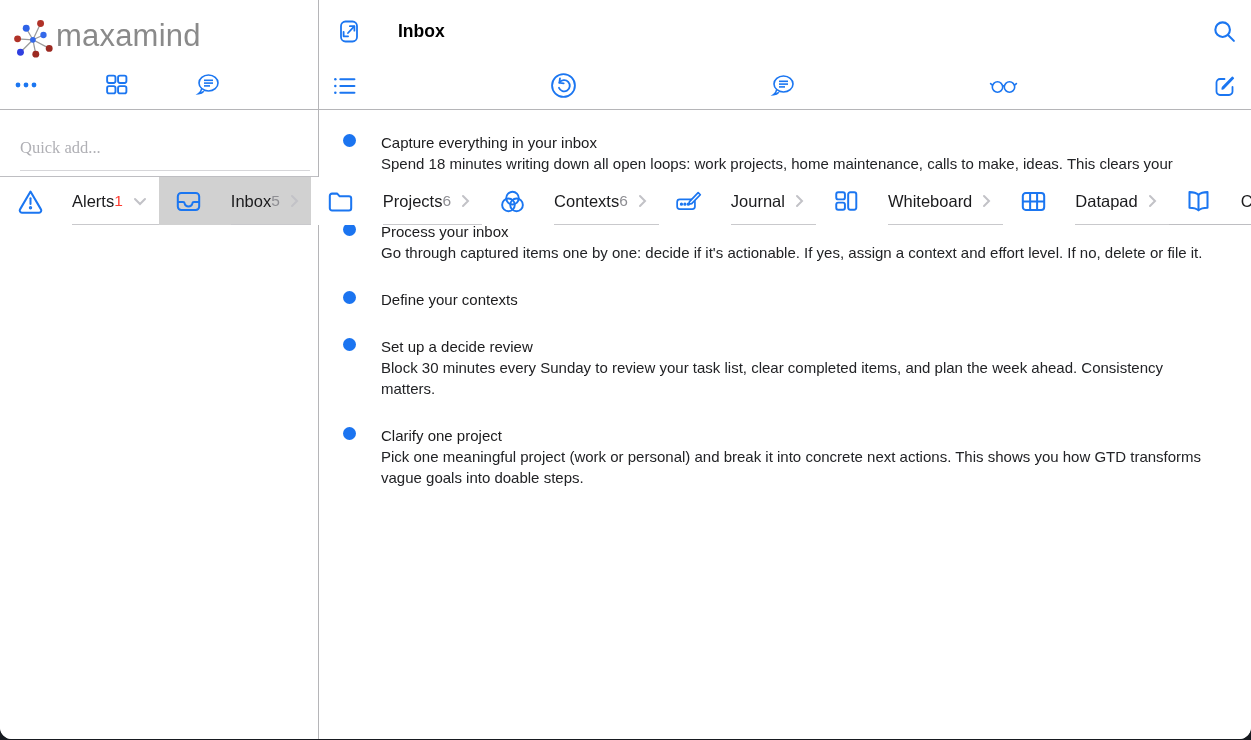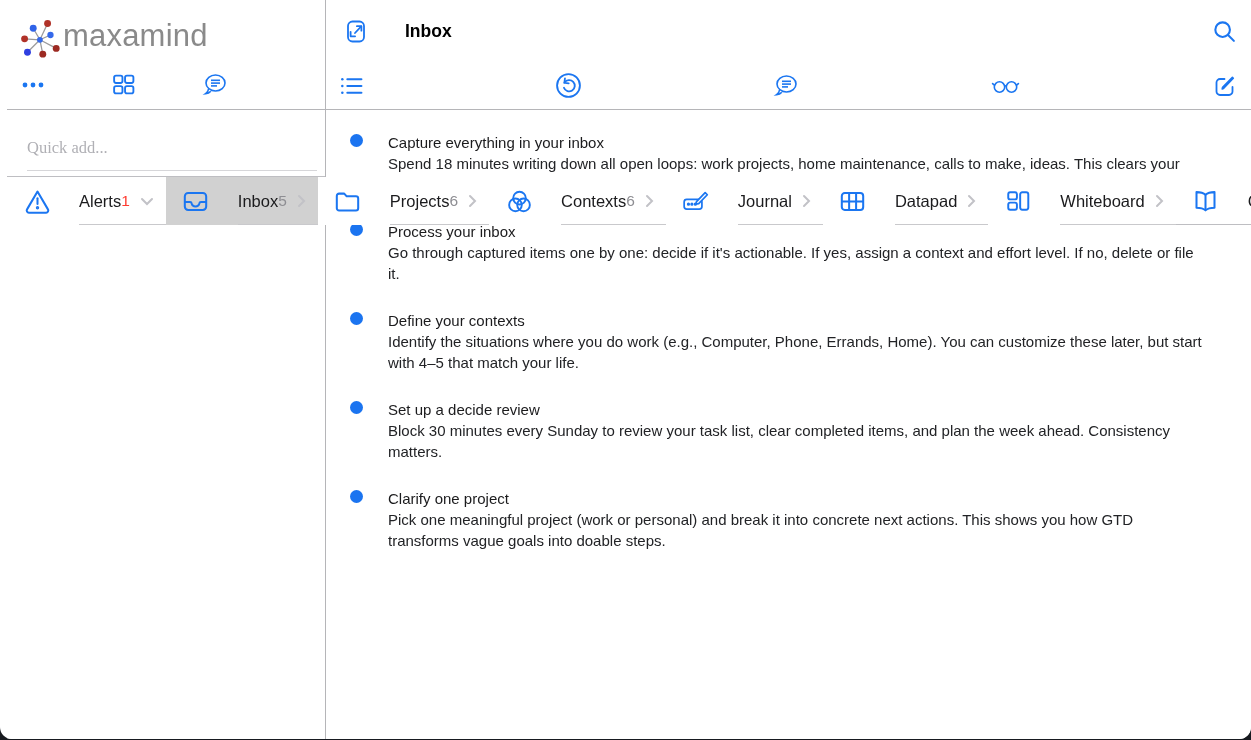--- a/index.html
+++ b/index.html
@@ -18,21 +18,20 @@
   body{
     background:#171a20;
     font-family:"Liberation Sans", sans-serif;
     overflow:hidden;
   }
   .app{
     width:1251px;height:739px;background:#fff;
     border-radius:0 0 12px 12px;
     overflow:hidden;
     display:flex;
-    padding-left:7px;
   }
   
   .sidebar{
     width:319px;min-width:319px;height:100%;
     border-right:1px solid var(--sep-strong);
     display:flex;flex-direction:column;
     background:#fff;
   }
   .logo-row{
     height:60px;display:flex;align-items:center;
@@ -268,45 +267,45 @@
         <span class="row-count"></span>
         <span class="row-chevron">
           <svg width="9" height="14" viewBox="0 0 9 14" fill="none" stroke="#c2c2c7" stroke-width="2" stroke-linecap="round">
             <polyline points="2,2 7,7 2,12"></polyline>
           </svg>
         </span>
       </div>
 
       <div class="side-row">
         <span class="row-icon">
+          <svg width="26" height="24" viewBox="0 0 24 22" fill="none" stroke="#1B76F1" stroke-width="1.8" stroke-linejoin="round">
+            <rect x="3" y="3" width="8" height="6.5" rx="1.8"></rect>
+            <rect x="3" y="12.5" width="8" height="6.5" rx="1.8"></rect>
+            <rect x="14" y="3" width="7.5" height="16" rx="2"></rect>
+          </svg>
+        </span>
+        <span class="row-label">Whiteboard</span>
+        <span class="row-count"></span>
+        <span class="row-chevron">
+          <svg width="9" height="14" viewBox="0 0 9 14" fill="none" stroke="#c2c2c7" stroke-width="2" stroke-linecap="round">
+            <polyline points="2,2 7,7 2,12"></polyline>
+          </svg>
+        </span>
+      </div>
+
+      <div class="side-row">
+        <span class="row-icon">
           <svg width="27" height="23" viewBox="0 0 24 20" fill="none" stroke="#1B76F1" stroke-width="1.8" stroke-linejoin="round">
             <rect x="2.5" y="2.5" width="19" height="15" rx="2.6"></rect>
             <line x1="2.5" y1="10" x2="21.5" y2="10"></line>
             <line x1="9" y1="2.5" x2="9" y2="17.5"></line>
             <line x1="15.2" y1="2.5" x2="15.2" y2="17.5"></line>
           </svg>
         </span>
         <span class="row-label">Datapad</span>
-        <span class="row-count"></span>
-        <span class="row-chevron">
-          <svg width="9" height="14" viewBox="0 0 9 14" fill="none" stroke="#c2c2c7" stroke-width="2" stroke-linecap="round">
-            <polyline points="2,2 7,7 2,12"></polyline>
-          </svg>
-        </span>
-      </div>
-
-      <div class="side-row">
-        <span class="row-icon">
-          <svg width="26" height="24" viewBox="0 0 24 22" fill="none" stroke="#1B76F1" stroke-width="1.8" stroke-linejoin="round">
-            <rect x="3" y="3" width="8" height="6.5" rx="1.8"></rect>
-            <rect x="3" y="12.5" width="8" height="6.5" rx="1.8"></rect>
-            <rect x="14" y="3" width="7.5" height="16" rx="2"></rect>
-          </svg>
-        </span>
-        <span class="row-label">Whiteboard</span>
         <span class="row-count"></span>
         <span class="row-chevron">
           <svg width="9" height="14" viewBox="0 0 9 14" fill="none" stroke="#c2c2c7" stroke-width="2" stroke-linecap="round">
             <polyline points="2,2 7,7 2,12"></polyline>
           </svg>
         </span>
       </div>
 
       <div class="side-row last">
         <span class="row-icon">
@@ -426,21 +425,20 @@
         <div class="task-text">
           <span class="task-title">Process your inbox</span>
           <span class="task-desc">Go through captured items one by one: decide if it's actionable. If yes, assign a context and effort level. If no, delete or file it.</span>
         </div>
       </div>
 
       <div class="task">
         <span class="task-bullet"></span>
         <div class="task-text">
           <span class="task-title">Define your contexts</span>
-          <span class="task-desc">Identify the situations where you do work (e.g., Computer, Phone, Errands, Home). You can customize these later, but start with 4–5 that match your life.</span>
         </div>
       </div>
 
       <div class="task">
         <span class="task-bullet"></span>
         <div class="task-text">
           <span class="task-title">Set up a decide review</span>
           <span class="task-desc">Block 30 minutes every Sunday to review your task list, clear completed items, and plan the week ahead. Consistency matters.</span>
         </div>
       </div>

